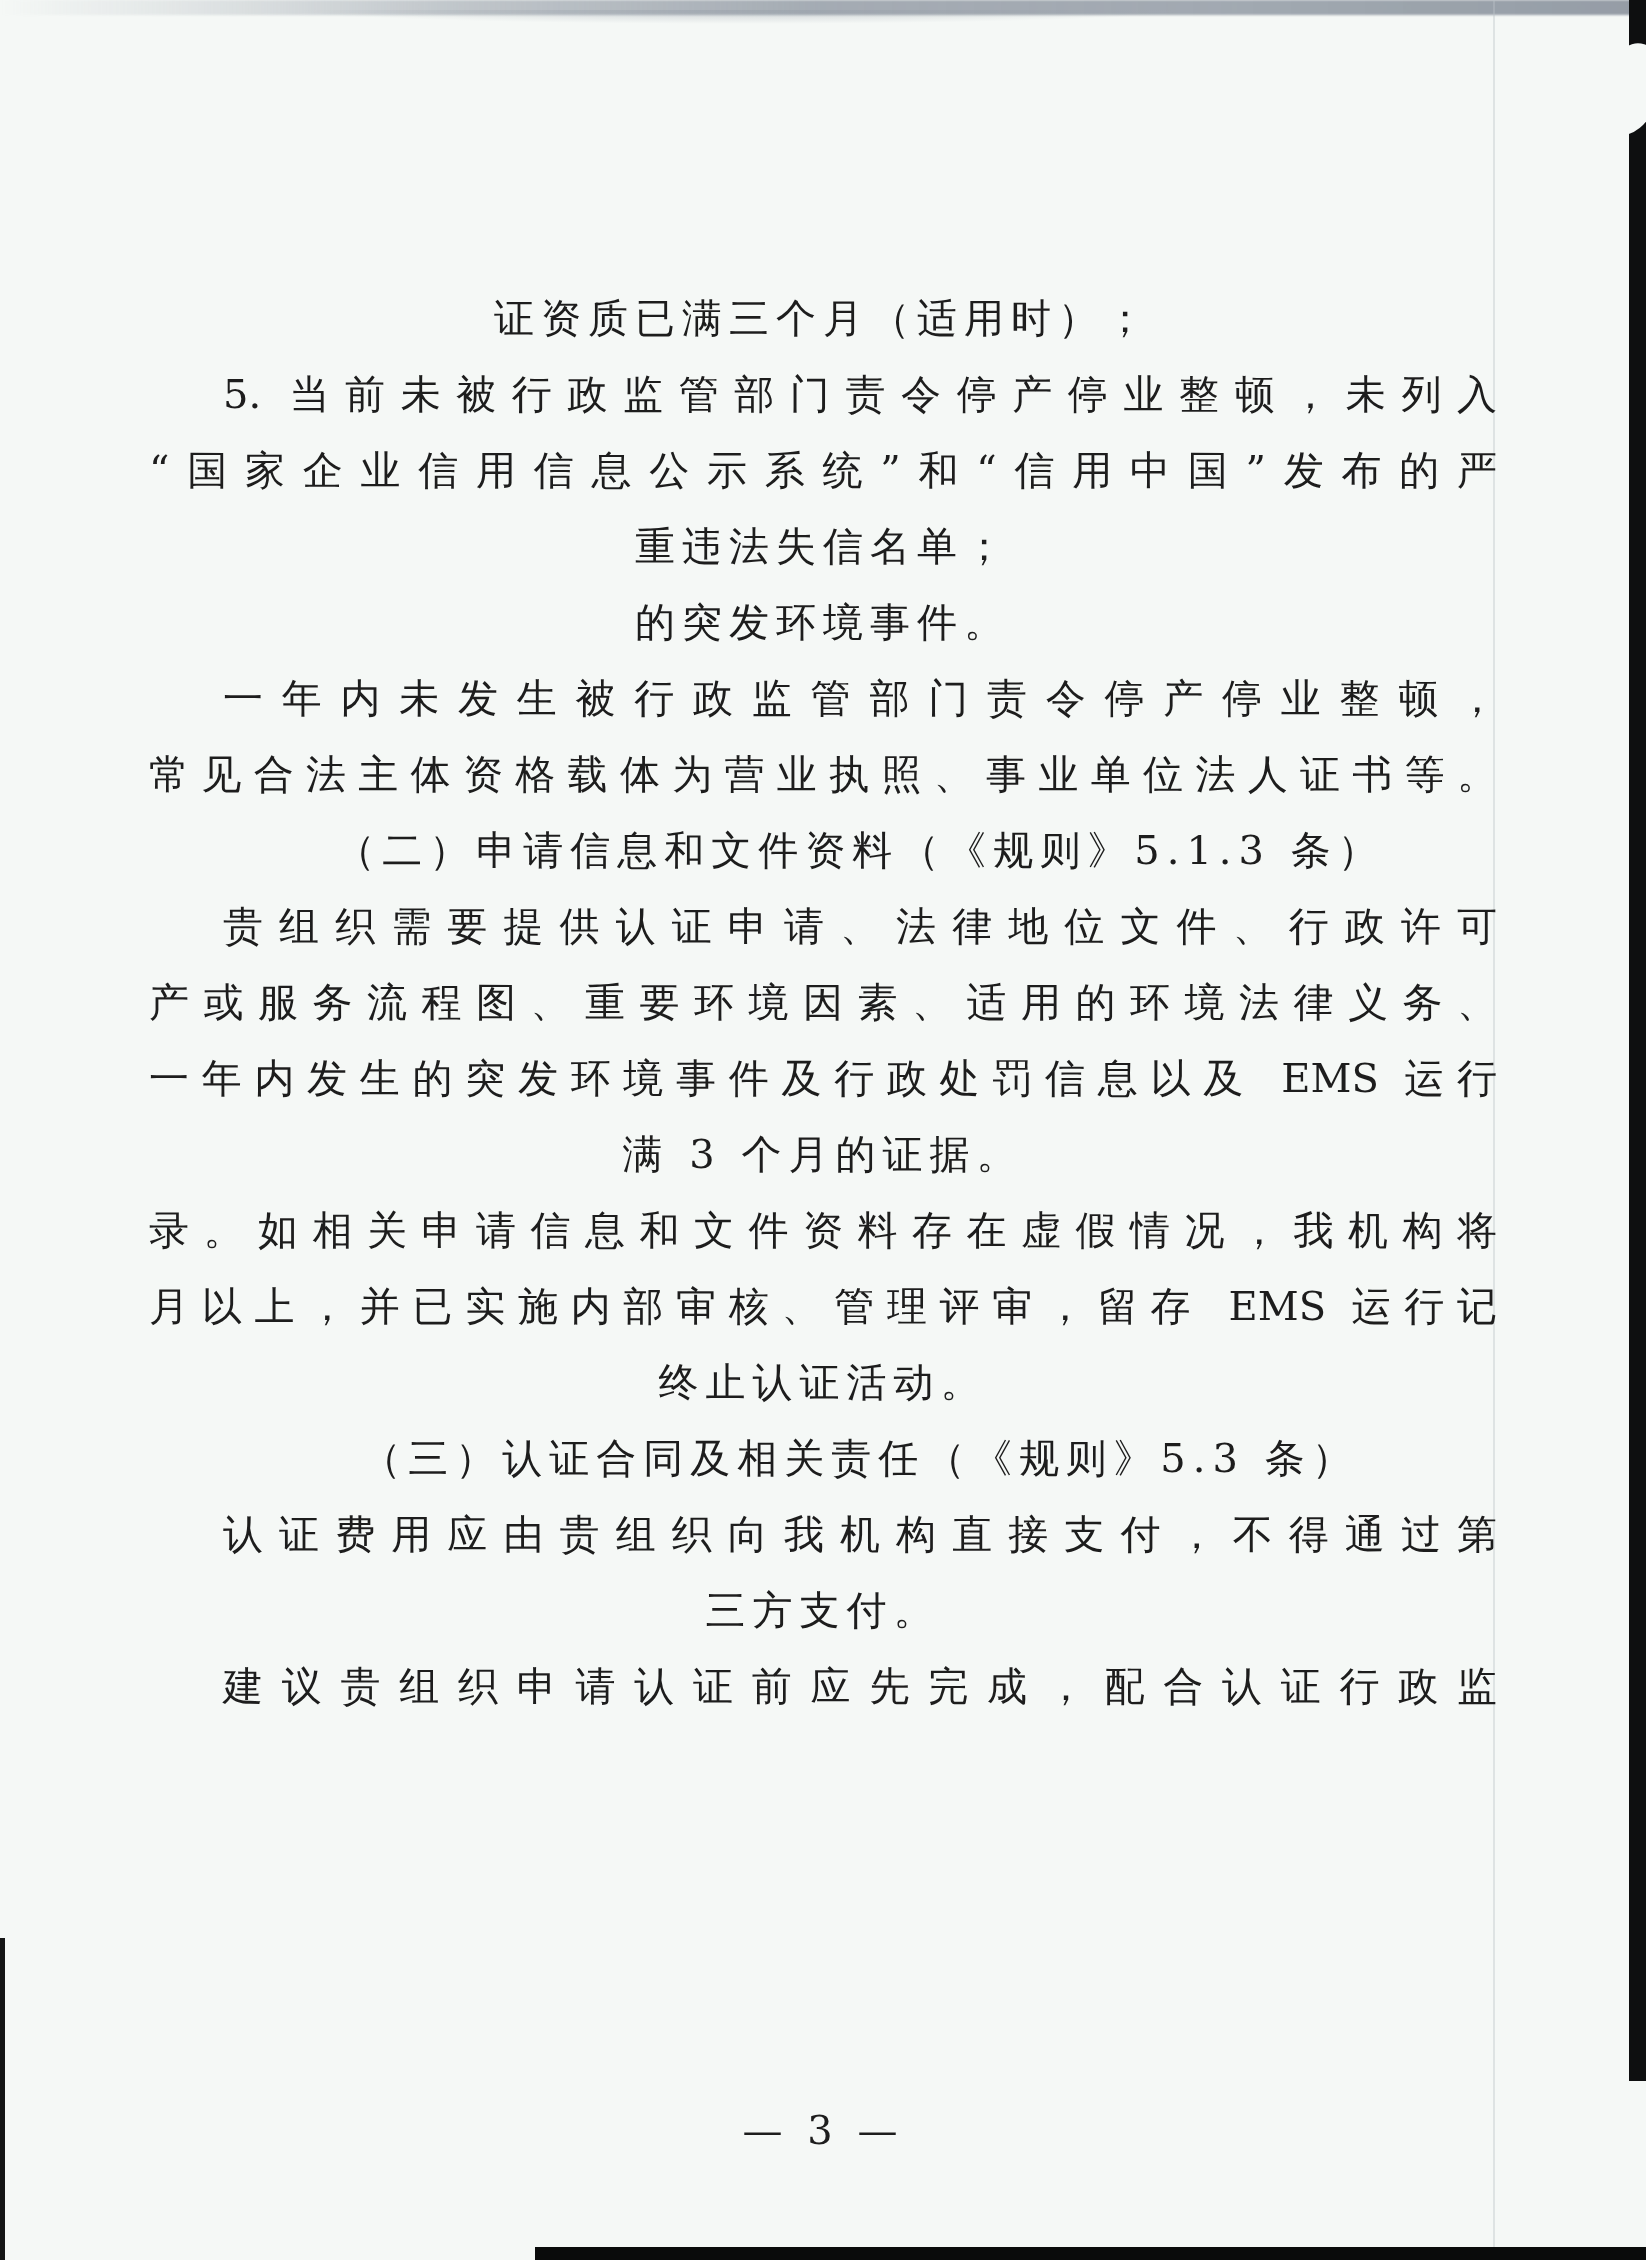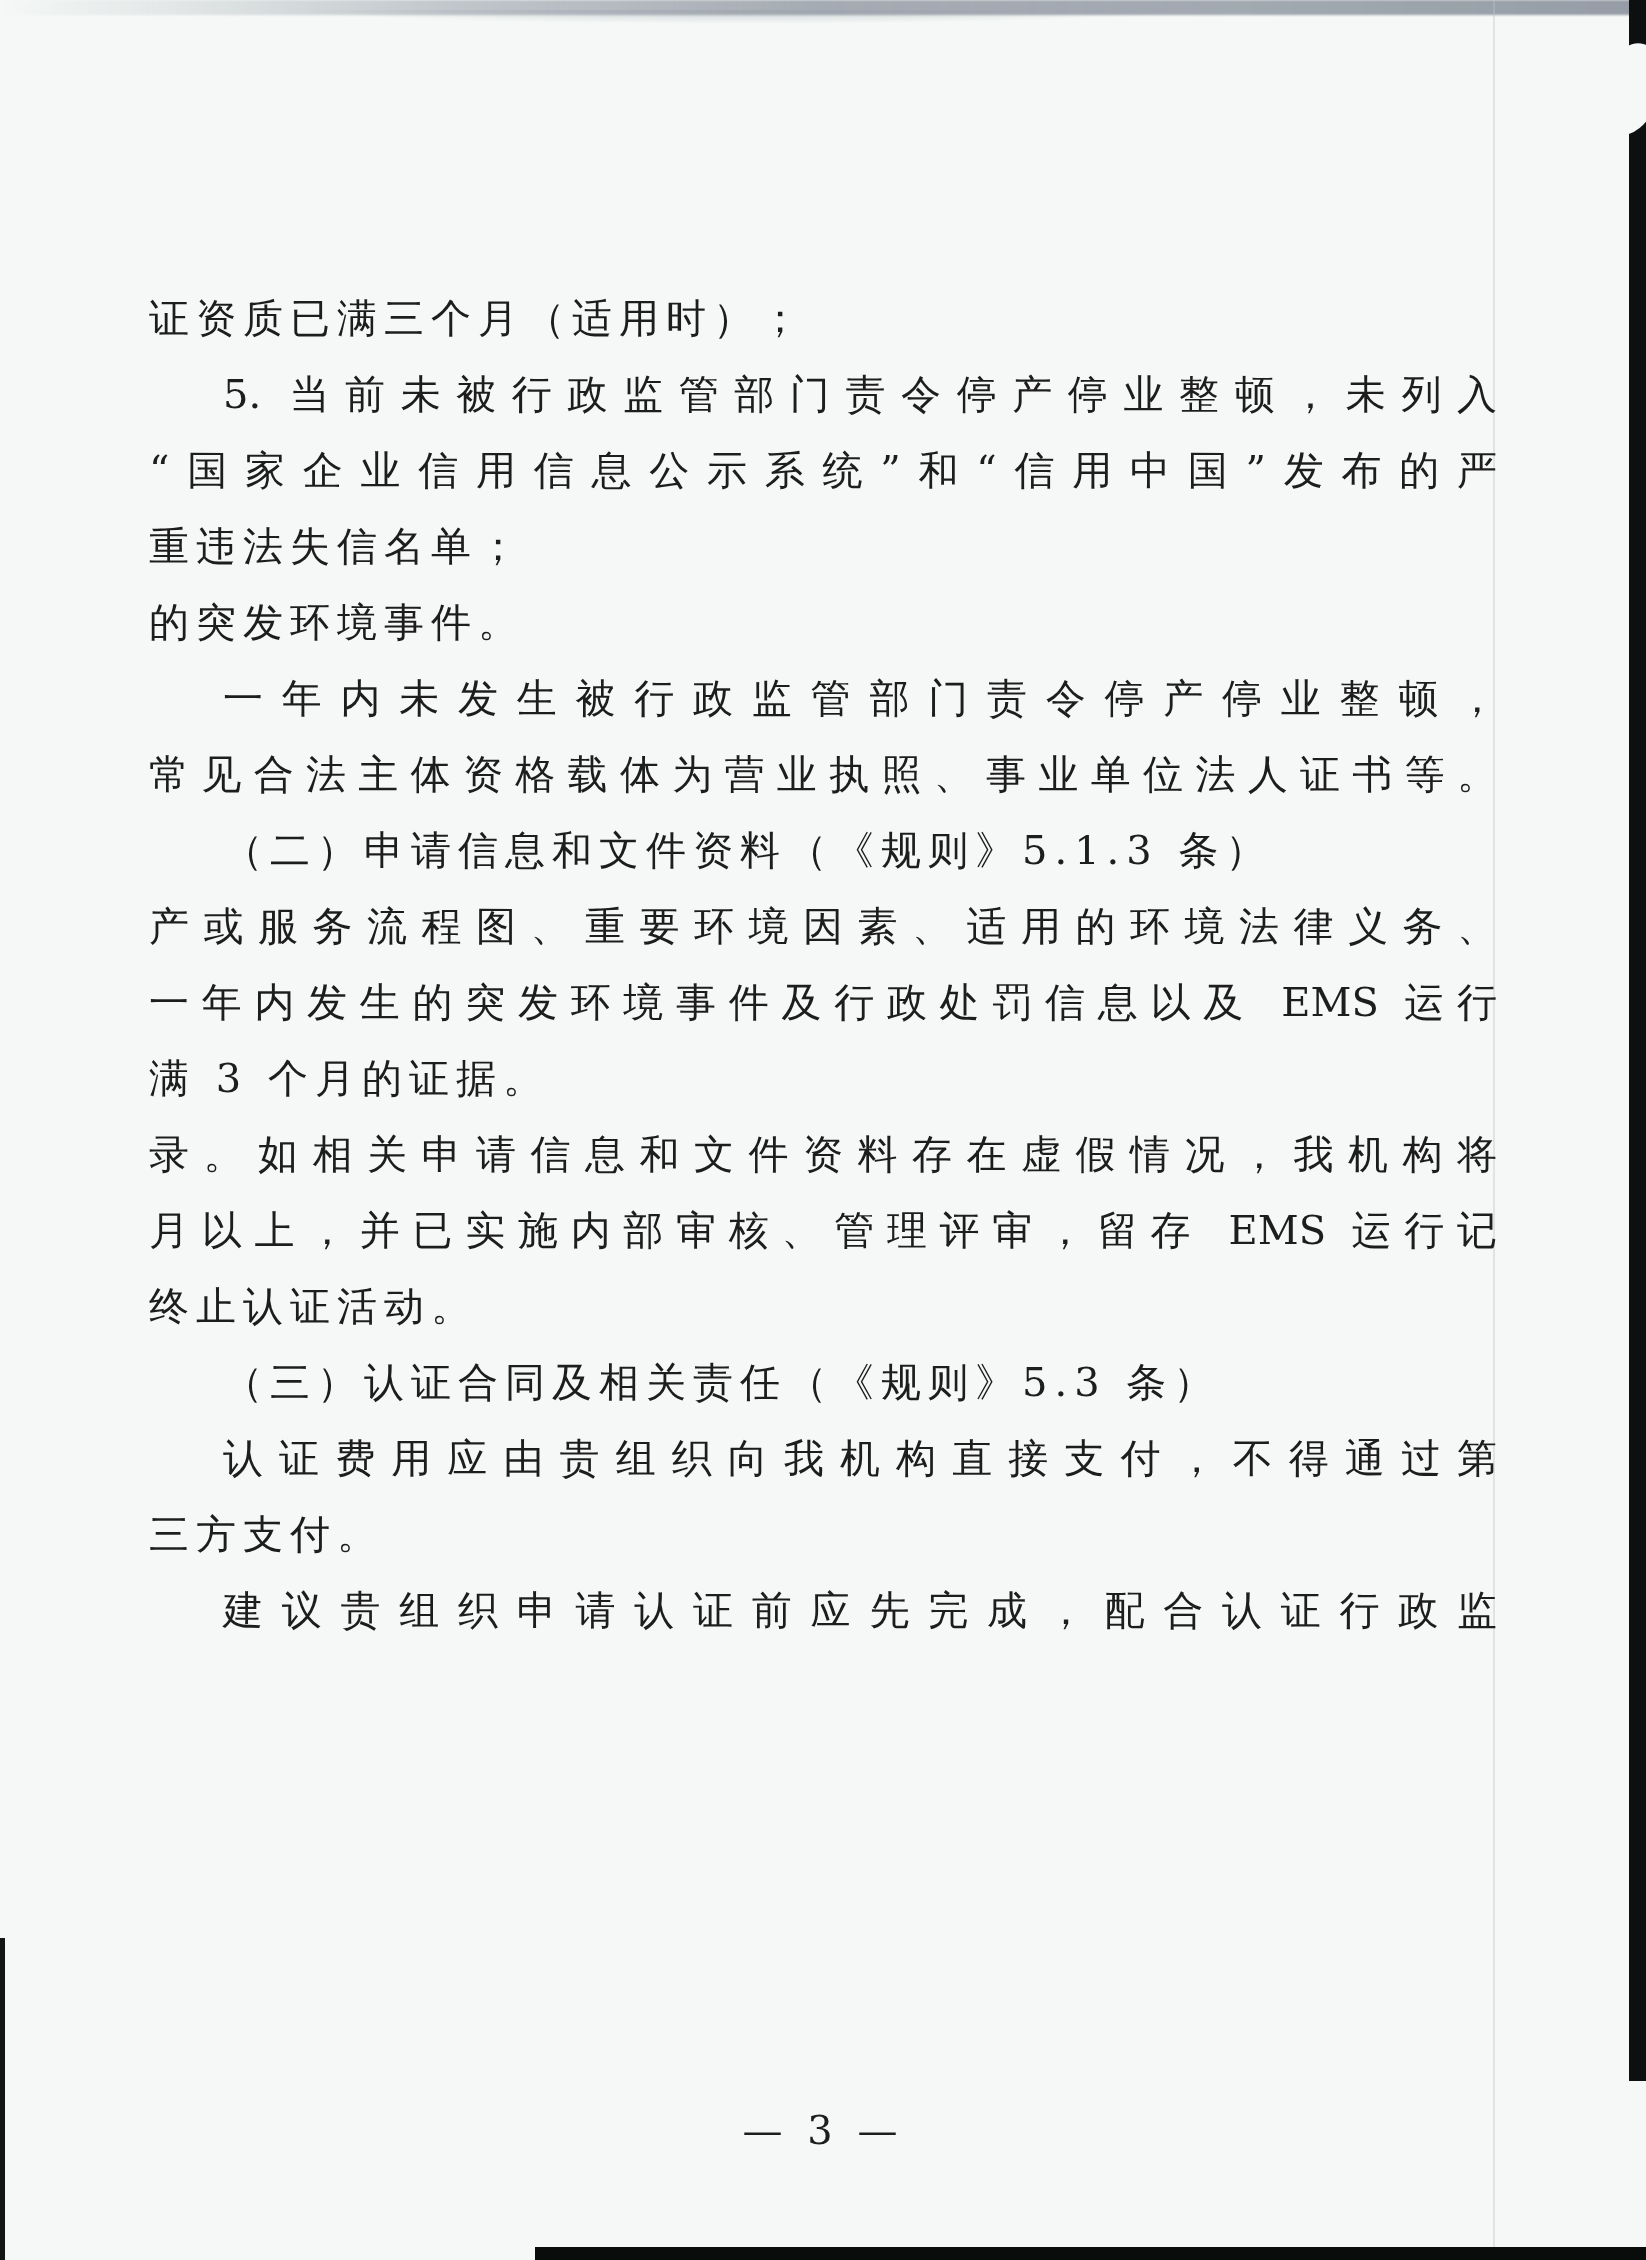--- a/index.html
+++ b/index.html
@@ -81,21 +81,21 @@
     height: 76px;
     line-height: 76px;
     letter-spacing: 0;
   }
   .just {
     text-align: justify;
     text-align-last: justify;
     text-justify: inter-character;
   }
   .end {
-    text-align: left;
+    text-align: center;
     letter-spacing: 7px;
   }
   .indent {
     text-indent: 74px;
   }
   .footer {
     position: absolute;
     top: 2107px;
     left: 0; right: 0;
     text-align: center;
@@ -119,20 +119,21 @@
 
   <div class="text-body">
     <div class="line end">证资质已满三个月（适用时）；</div>
     <div class="line indent just">5. 当前未被行政监管部门责令停产停业整顿，未列入</div>
     <div class="line just">“国家企业信用信息公示系统”和“信用中国”发布的严</div>
     <div class="line end">重违法失信名单；</div>
     <div class="line end">的突发环境事件。</div>
     <div class="line indent just">一年内未发生被行政监管部门责令停产停业整顿，</div>
     <div class="line just">常见合法主体资格载体为营业执照、事业单位法人证书等。</div>
     <div class="line indent end">（二）申请信息和文件资料（《规则》5.1.3 条）</div>
+    <div class="line indent just">贵组织需要提供认证申请、法律地位文件、行政许可</div>
     <div class="line just">产或服务流程图、重要环境因素、适用的环境法律义务、</div>
     <div class="line just">一年内发生的突发环境事件及行政处罚信息以及 EMS 运行</div>
     <div class="line end">满 3 个月的证据。</div>
     <div class="line just">录。如相关申请信息和文件资料存在虚假情况，我机构将</div>
     <div class="line just">月以上，并已实施内部审核、管理评审，留存 EMS 运行记</div>
     <div class="line end">终止认证活动。</div>
     <div class="line indent end">（三）认证合同及相关责任（《规则》5.3 条）</div>
     <div class="line indent just">认证费用应由贵组织向我机构直接支付，不得通过第</div>
     <div class="line end">三方支付。</div>
     <div class="line indent just">建议贵组织申请认证前应先完成，配合认证行政监</div>

